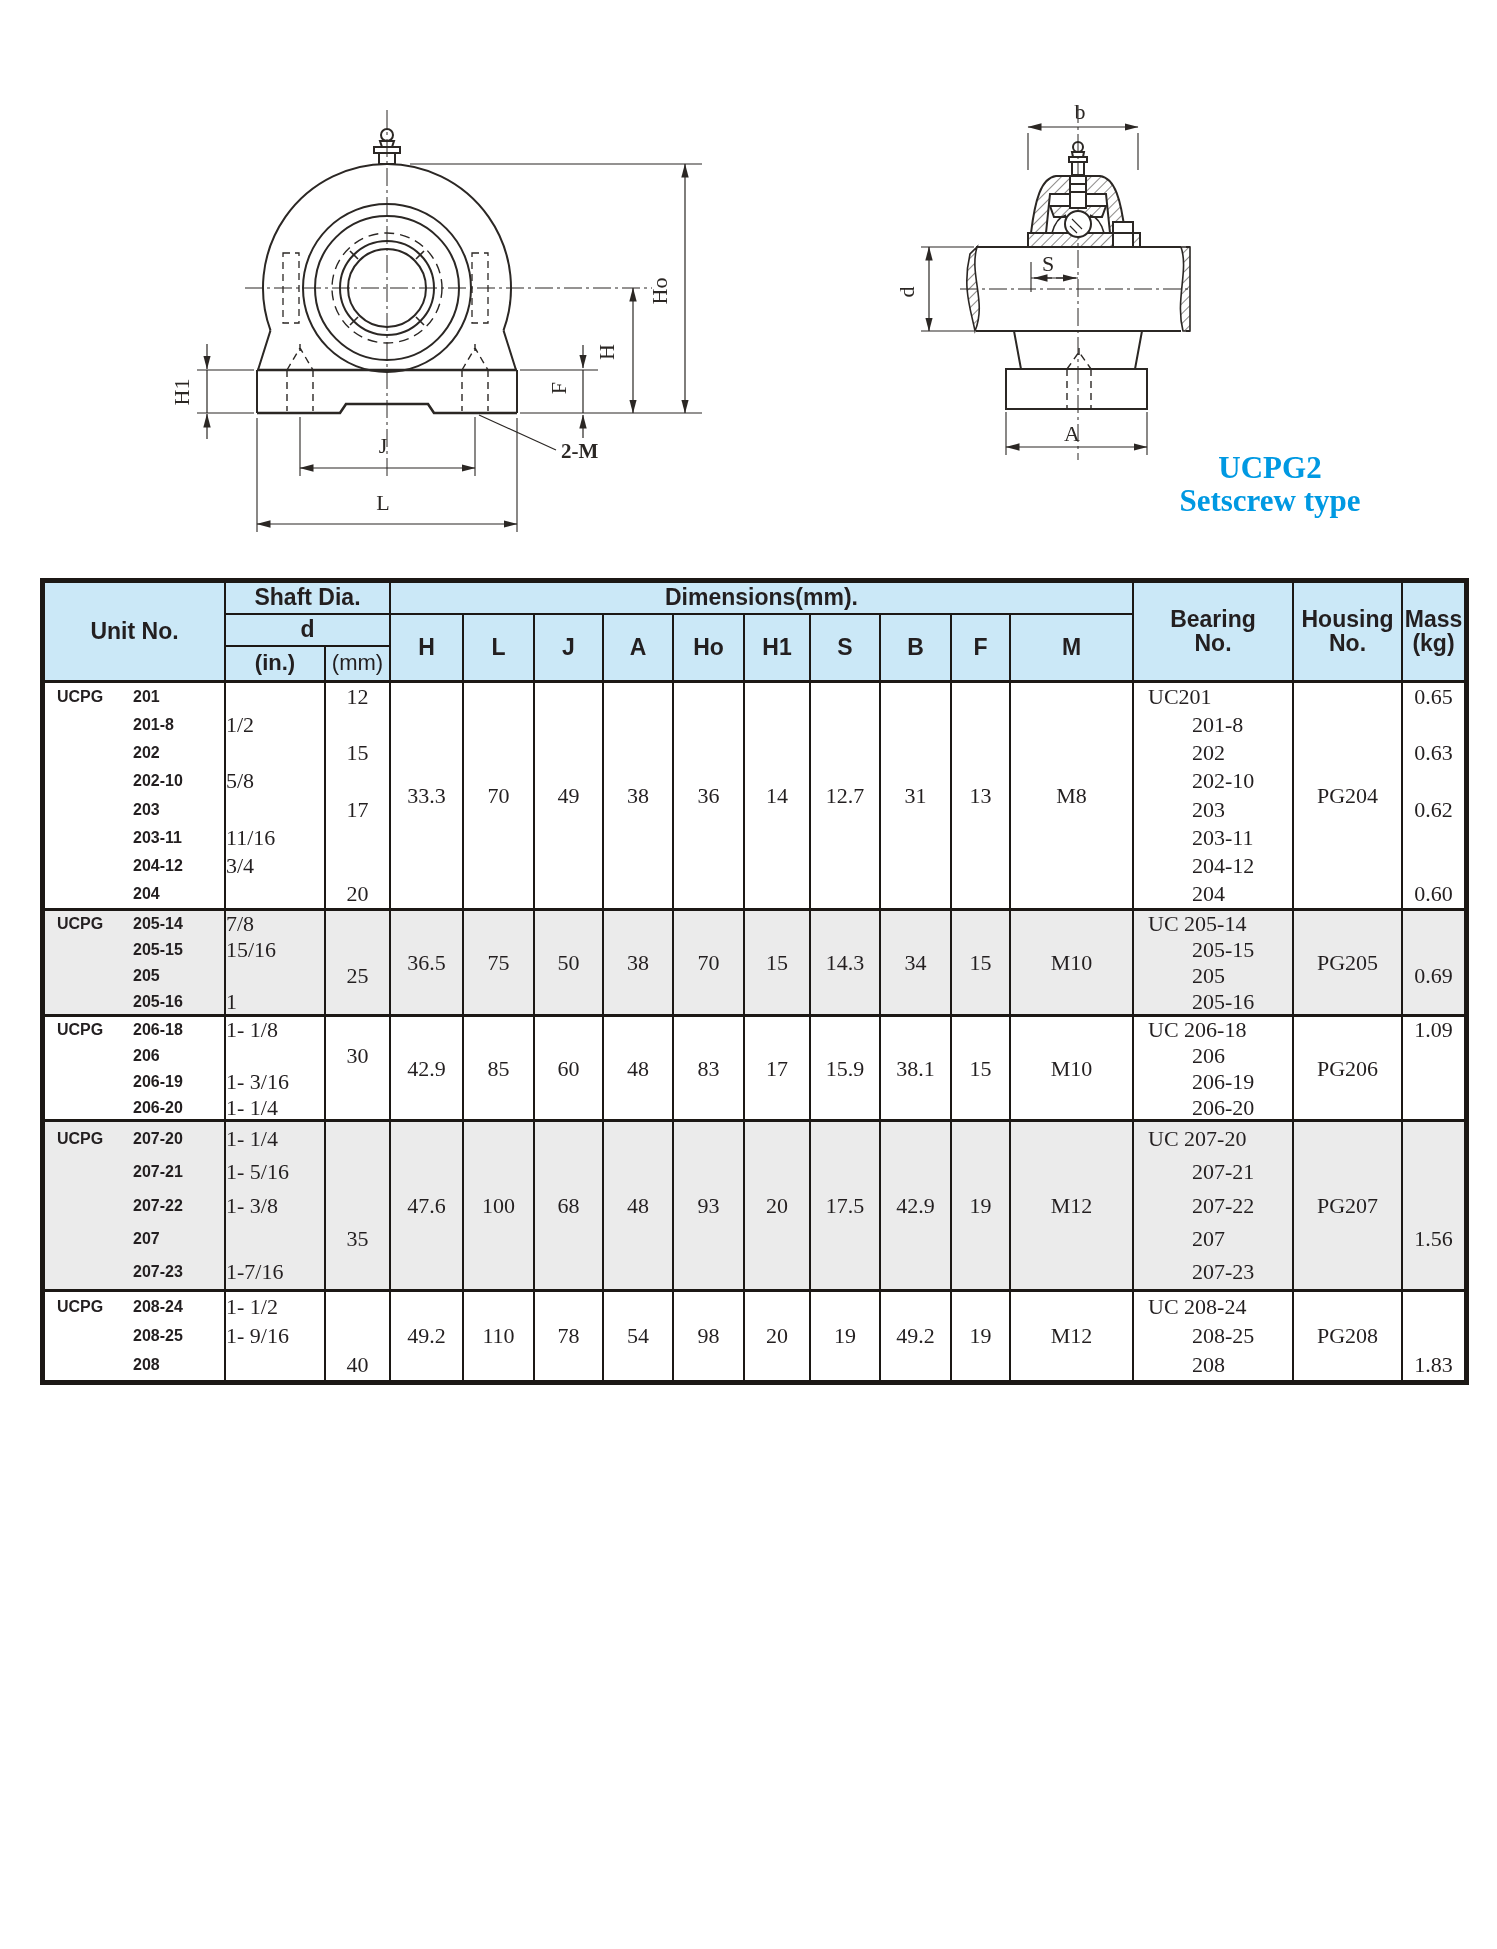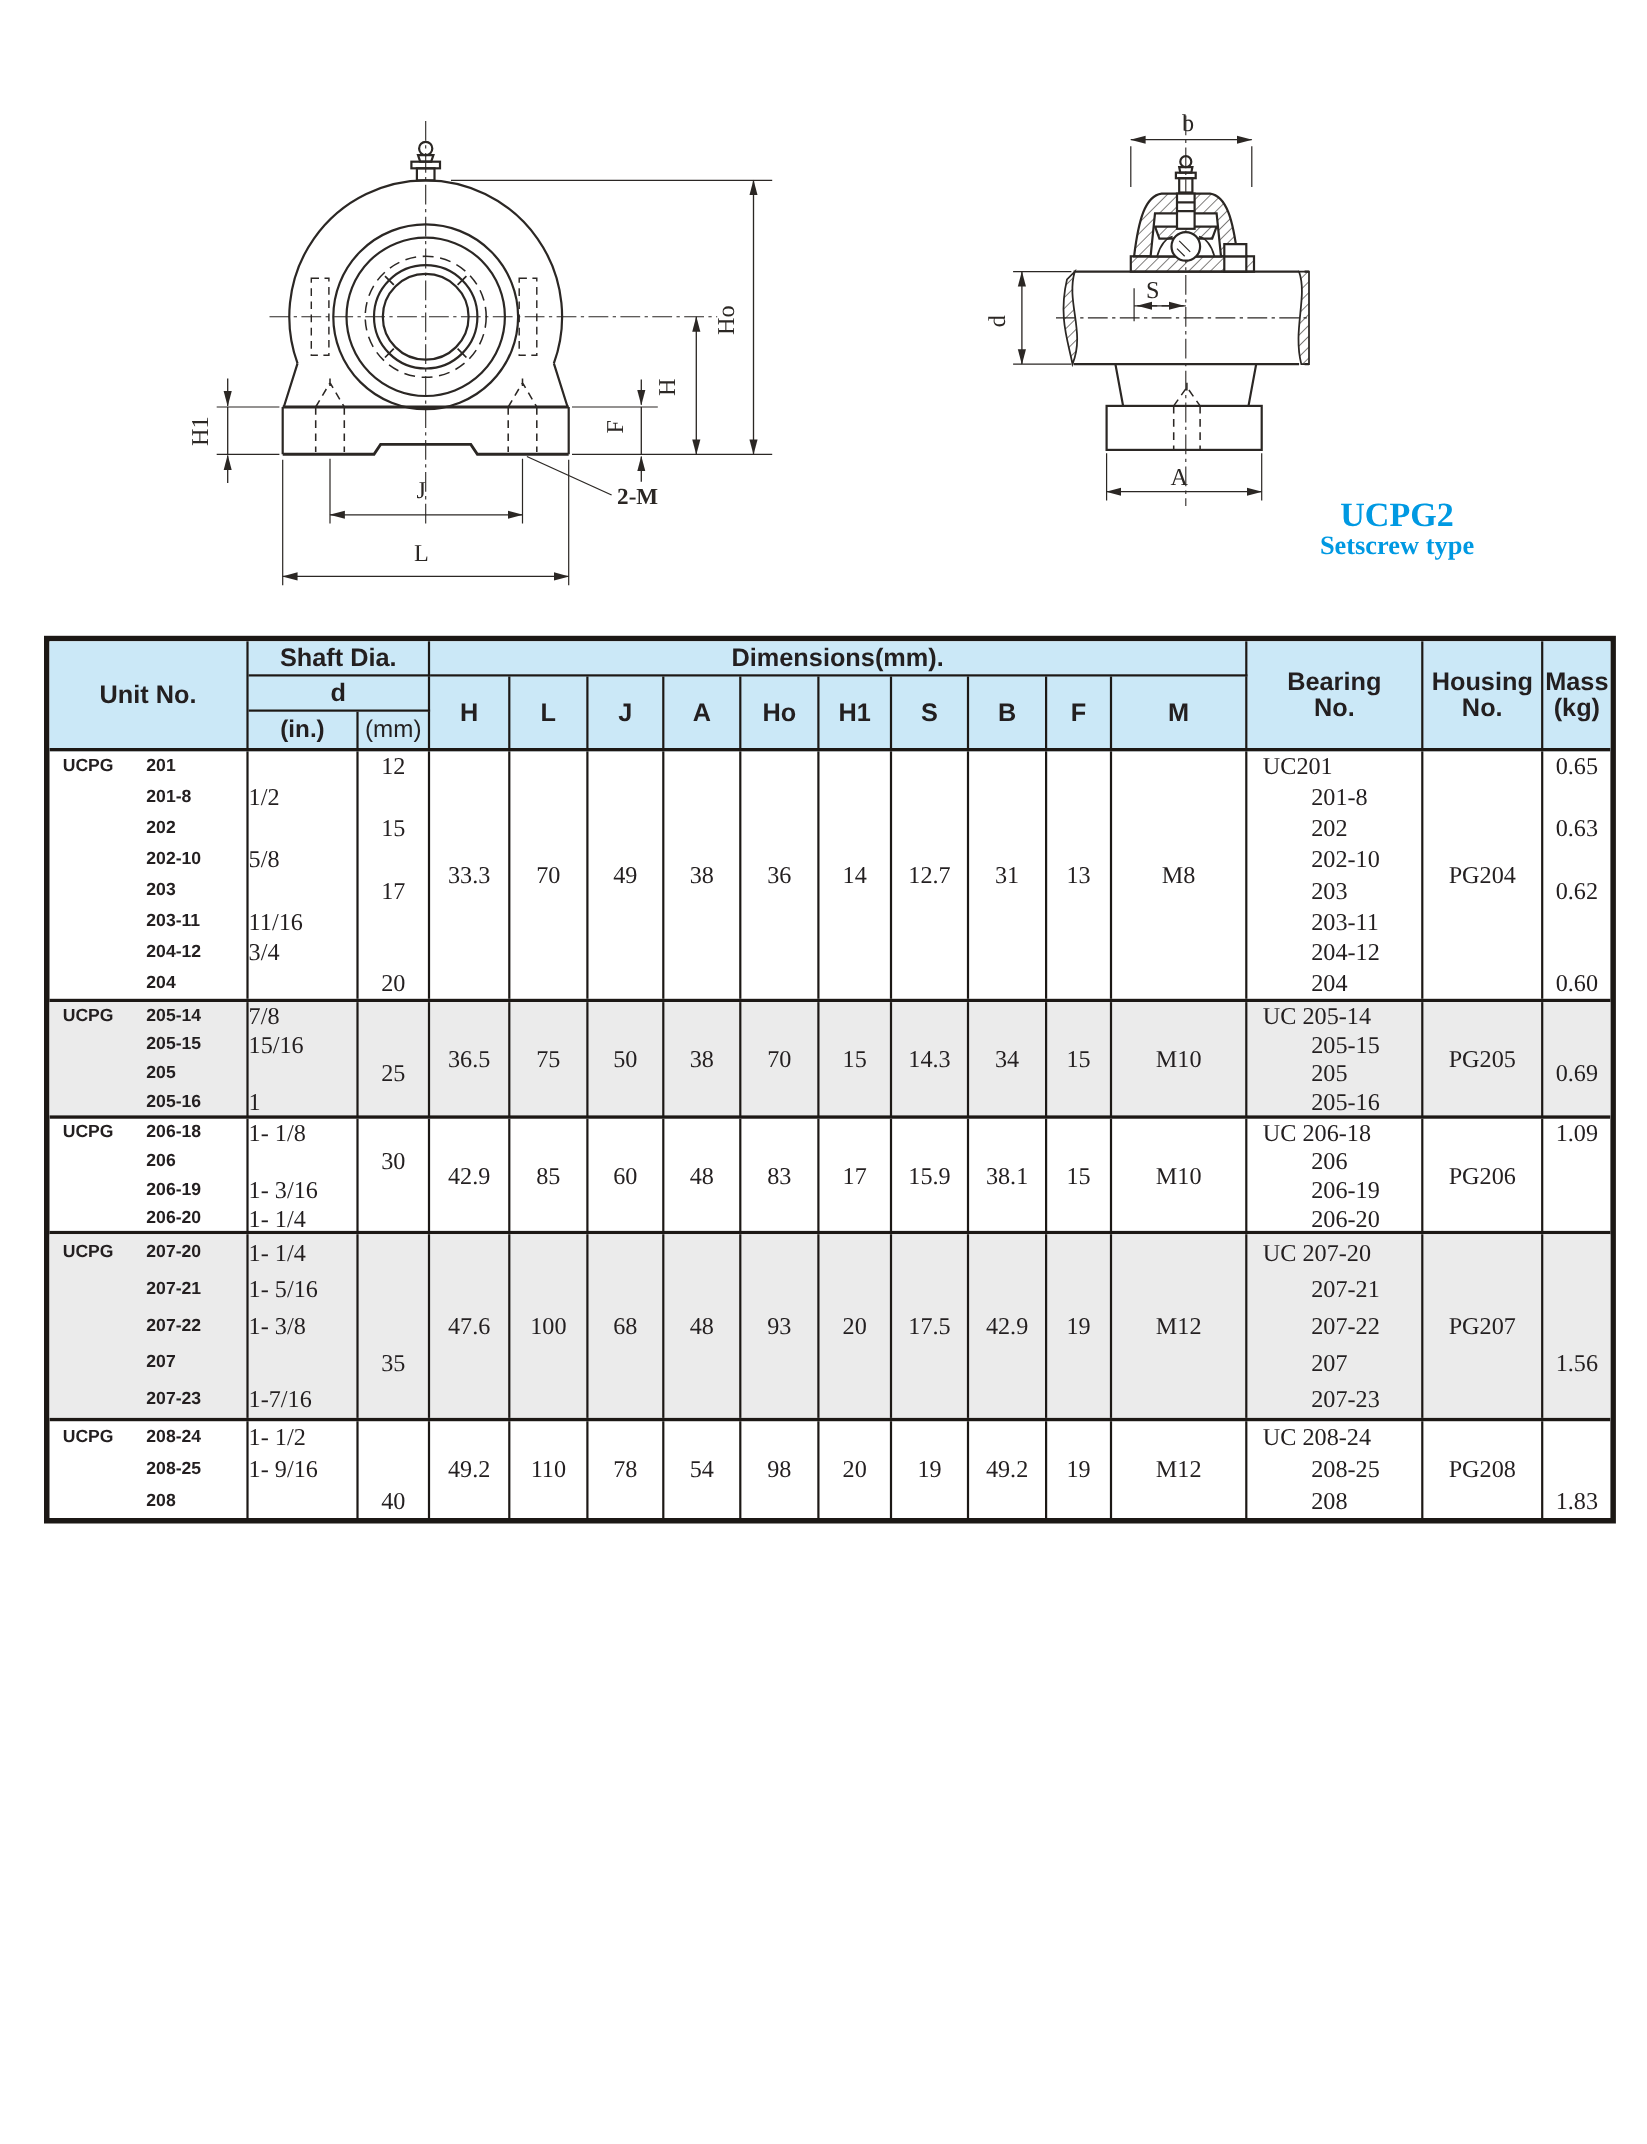--- a/index.html
+++ b/index.html
@@ -13,21 +13,21 @@
   *{box-sizing:border-box;margin:0;padding:0;}
   body{background:#ffffff;font-family:"Liberation Sans",sans-serif;color:var(--ink);}
   #page{position:relative;width:1497px;height:1949px;background:#fff;overflow:hidden;}
 
   #drawings{position:absolute;left:0;top:0;}
 
   
   .caption{position:absolute;left:1175px;top:452px;width:190px;text-align:center;color:var(--blue);
            font-family:"Liberation Serif",serif;font-weight:bold;line-height:1.05;}
   .caption .t1{font-size:31px;display:block;}
-  .caption .t2{font-size:24px;display:block;text-align:center;}
+  .caption .t2{font-size:31px;display:block;text-align:center;}
 
   
   .spec-table{position:absolute;left:40px;top:578px;width:1429px;border:5px solid var(--bc);background:#fff;}
   .t-head{display:grid;grid-template-columns:var(--cols);grid-template-rows:32px 32px 33px;
           background:var(--hdr-bg);border-bottom:3px solid var(--bc);font-weight:600;font-size:23px;}
   .hc{display:flex;align-items:center;justify-content:center;border-right:2px solid var(--bc);line-height:1.02;}
   .hc.hb{border-bottom:2px solid var(--bc);}
   .h-unit{grid-column:1;grid-row:1/4;}
   .h-shaft{grid-column:2/4;grid-row:1;}
   .h-d{grid-column:2/4;grid-row:2;}

